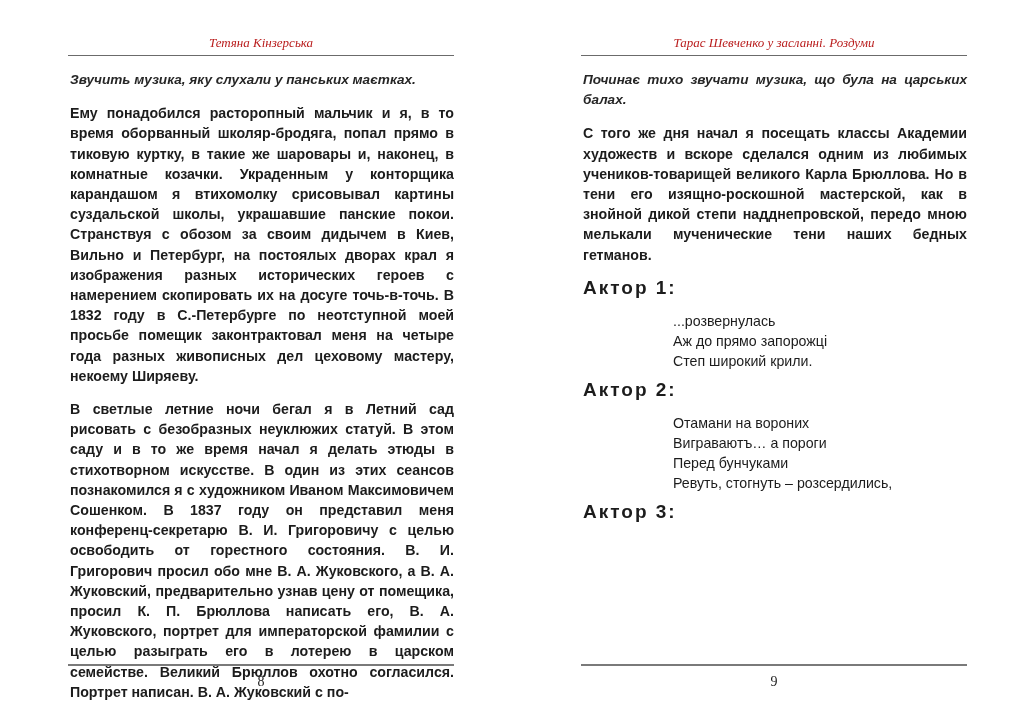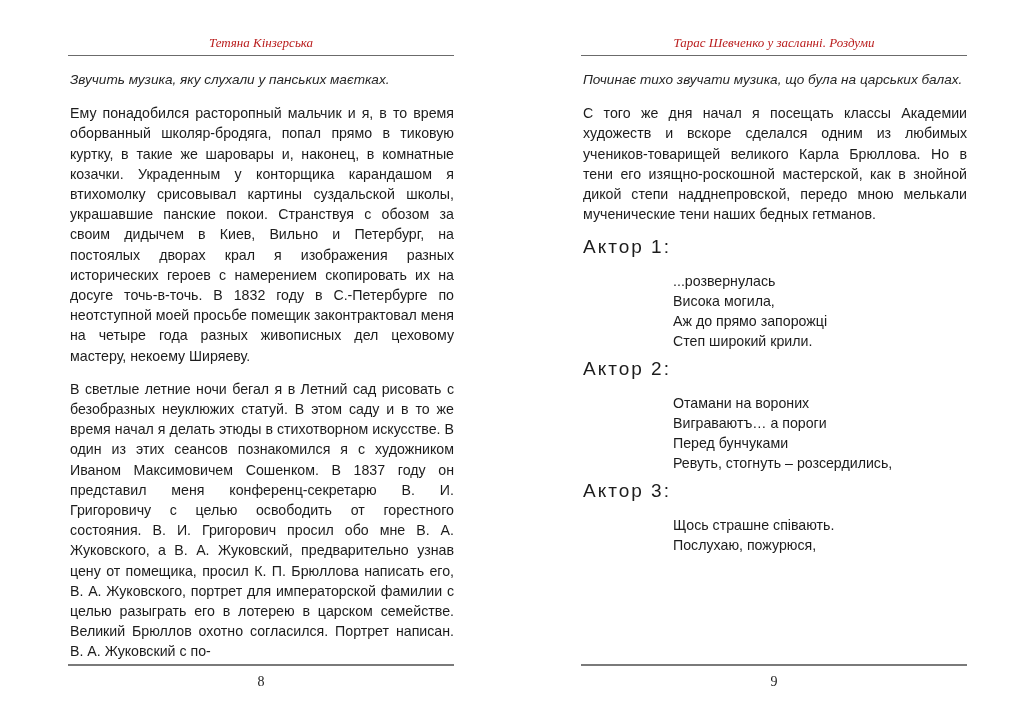--- a/index.html
+++ b/index.html
@@ -17,21 +17,21 @@
   .rule.bottom { top: 664px; border-top-width: 2px; border-top-color: #7a7a7a; }
   .folio {
     position: absolute; top: 674px; left: 0; right: 0; text-align: center;
     font-family: "Liberation Serif", "DejaVu Serif", serif; font-size: 14px; color: #222;
   }
   .body-text {
     position: absolute; top: 70px; left: 2px; right: 0;
     font-family: "Liberation Sans", "DejaVu Sans", sans-serif; font-size: 14.2px; line-height: 20.2px;
     color: #1c1c1c;
   }
-  .body-text p { margin: 0 0 13px 0; text-align: justify; text-align-last: left; hyphens: manual; }
+  .body-text p { margin: 0 0 13px 0; text-align: justify; text-align-last: left; hyphens: manual; font-weight: bold; }
   .stage { text-align: center; font-style: italic; color: #262626; margin: 0 20px 13px 20px; font-size: 13.6px; }
   .actor { letter-spacing: 2px; margin: 0; font-size: 19px; }
   .verse { margin: 0 0 8px 90px; }
   .verse div { margin: 0; }
 </style>
 </head>
 <body>
 
 <div class="page left">
   <div class="running-head">Тетяна Кінзерська</div>
@@ -52,40 +52,35 @@
   <div class="rule top"></div>
 
   <div class="body-text">
     <p class="stage">Починає тихо звучати музика, що була на царських балах.</p>
     <p>С того же дня начал я посещать классы Академии художеств и вскоре сделался одним из любимых учеников-товарищей великого Карла Брюллова. Но в тени его изящно-роскошной мастерской, как в знойной дикой степи надднепровской, передо мною мелькали мученические тени наших бедных гетманов.</p>
 
     <div>
       <p class="actor">Актор 1:</p>
       <div class="verse">
         <div>...розвернулась</div>
-        <div>Висока могила,</div>
         <div>Аж до прямо запорожці</div>
         <div>Степ широкий крили.</div>
       </div>
     </div>
 
     <div>
       <p class="actor">Актор 2:</p>
       <div class="verse">
         <div>Отамани на вороних</div>
         <div>Виграваютъ… а пороги</div>
         <div>Перед бунчуками</div>
         <div>Ревуть, стогнуть – розсердились,</div>
       </div>
     </div>
 
     <div>
       <p class="actor">Актор 3:</p>
-      <div class="verse">
-        <div>Щось страшне співають.</div>
-        <div>Послухаю, пожурюся,</div>
-      </div>
     </div>
   </div>
 
   <div class="rule bottom"></div>
   <div class="folio">9</div>
 </div>
 
 </body></html>

